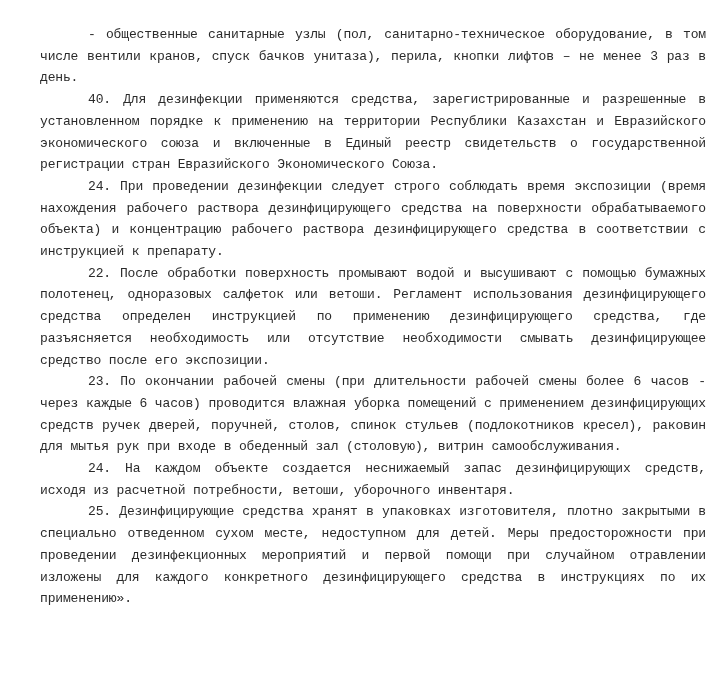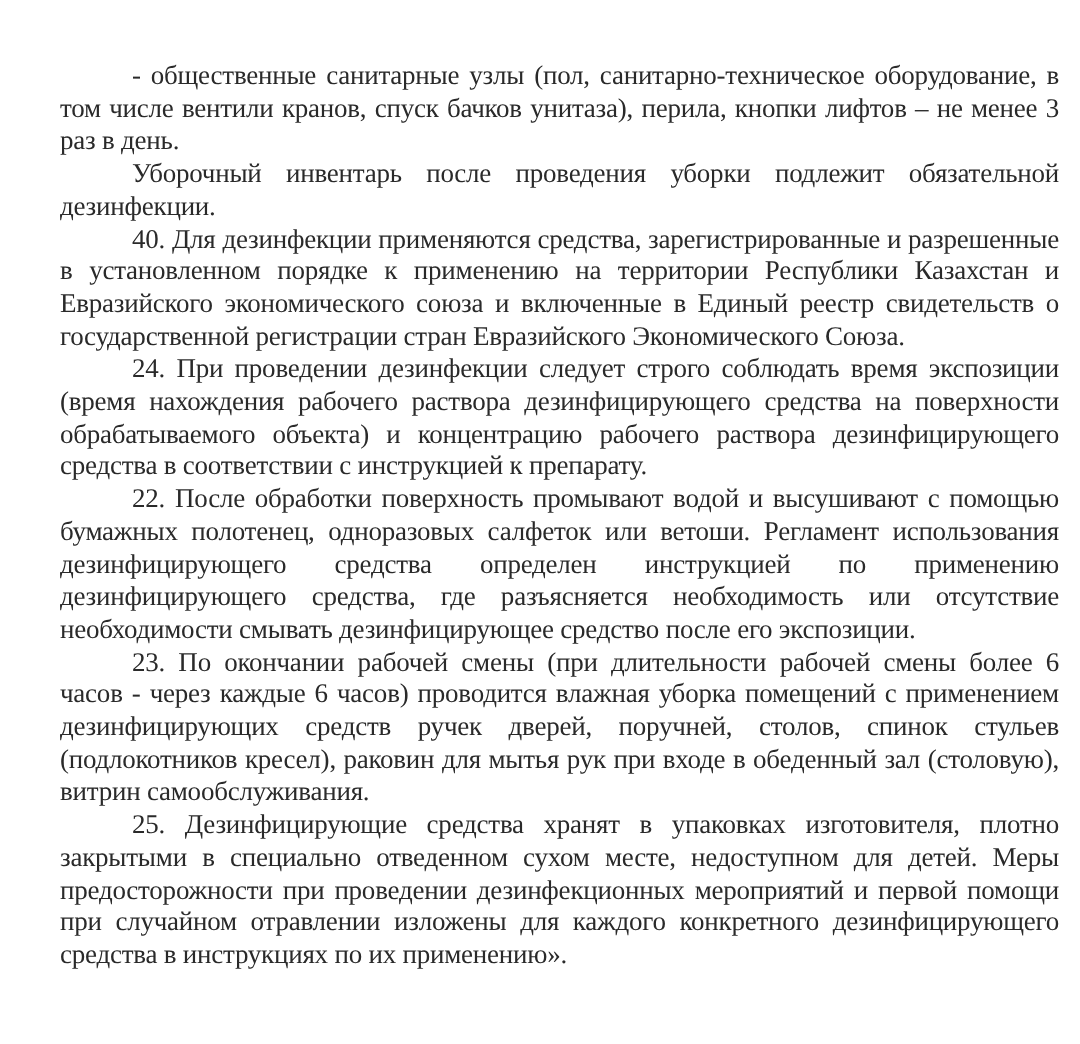--- a/index.html
+++ b/index.html
@@ -9,42 +9,42 @@
     }
     body {
       width: 720px;
       height: 696px;
       overflow: hidden;
       position: relative;
     }
     .page {
       position: absolute;
       left: 40px;
-      top: 40px;
+      top: 24px;
       width: 666px;
-      font-family: Liberation Serif, serif;
-      font-size: 18px;
+      font-family: Liberation Mono, monospace;
+      font-size: 13px;
       line-height: 21.7px;
       color: #2a2a2a;
       letter-spacing: -0.15px;
     }
     .para {
       margin: 0;
       text-align: justify;
       text-indent: 48px;
       hyphens: none;
     }
     .para.last-line-left {
       text-align-last: left;
     }
   </style>
 </head>
 <body>
 
 <div class="page">
   <p class="para last-line-left">- общественные санитарные узлы (пол, санитарно-техническое оборудование, в том числе вентили кранов, спуск бачков унитаза), перила, кнопки лифтов – не менее 3 раз в день.</p>
-  <p class="para last-line-left">Уборочный инвентарь после проведения уборки подлежит обязательной дезинфекции.</p>
   <p class="para last-line-left">40. Для дезинфекции применяются средства, зарегистрированные и разрешенные в установленном порядке к применению на территории Республики Казахстан и Евразийского экономического союза и включенные в Единый реестр свидетельств о государственной регистрации стран Евразийского Экономического Союза.</p>
   <p class="para last-line-left">24. При проведении дезинфекции следует строго соблюдать время экспозиции (время нахождения рабочего раствора дезинфицирующего средства на поверхности обрабатываемого объекта) и концентрацию рабочего раствора дезинфицирующего средства в соответствии с инструкцией к препарату.</p>
   <p class="para last-line-left">22. После обработки поверхность промывают водой и высушивают с помощью бумажных полотенец, одноразовых салфеток или ветоши. Регламент использования дезинфицирующего средства определен инструкцией по применению дезинфицирующего средства, где разъясняется необходимость или отсутствие необходимости смывать дезинфицирующее средство после его экспозиции.</p>
   <p class="para last-line-left">23. По окончании рабочей смены (при длительности рабочей смены более 6 часов - через каждые 6 часов) проводится влажная уборка помещений с применением дезинфицирующих средств ручек дверей, поручней, столов, спинок стульев (подлокотников кресел), раковин для мытья рук при входе в обеденный зал (столовую), витрин самообслуживания.</p>
+  <p class="para last-line-left">24. На каждом объекте создается неснижаемый запас дезинфицирующих средств, исходя из расчетной потребности, ветоши, уборочного инвентаря.</p>
   <p class="para last-line-left">25. Дезинфицирующие средства хранят в упаковках изготовителя, плотно закрытыми в специально отведенном сухом месте, недоступном для детей. Меры предосторожности при проведении дезинфекционных мероприятий и первой помощи при случайном отравлении изложены для каждого конкретного дезинфицирующего средства в инструкциях по их применению».</p>
 </div>
 
 </body></html>

